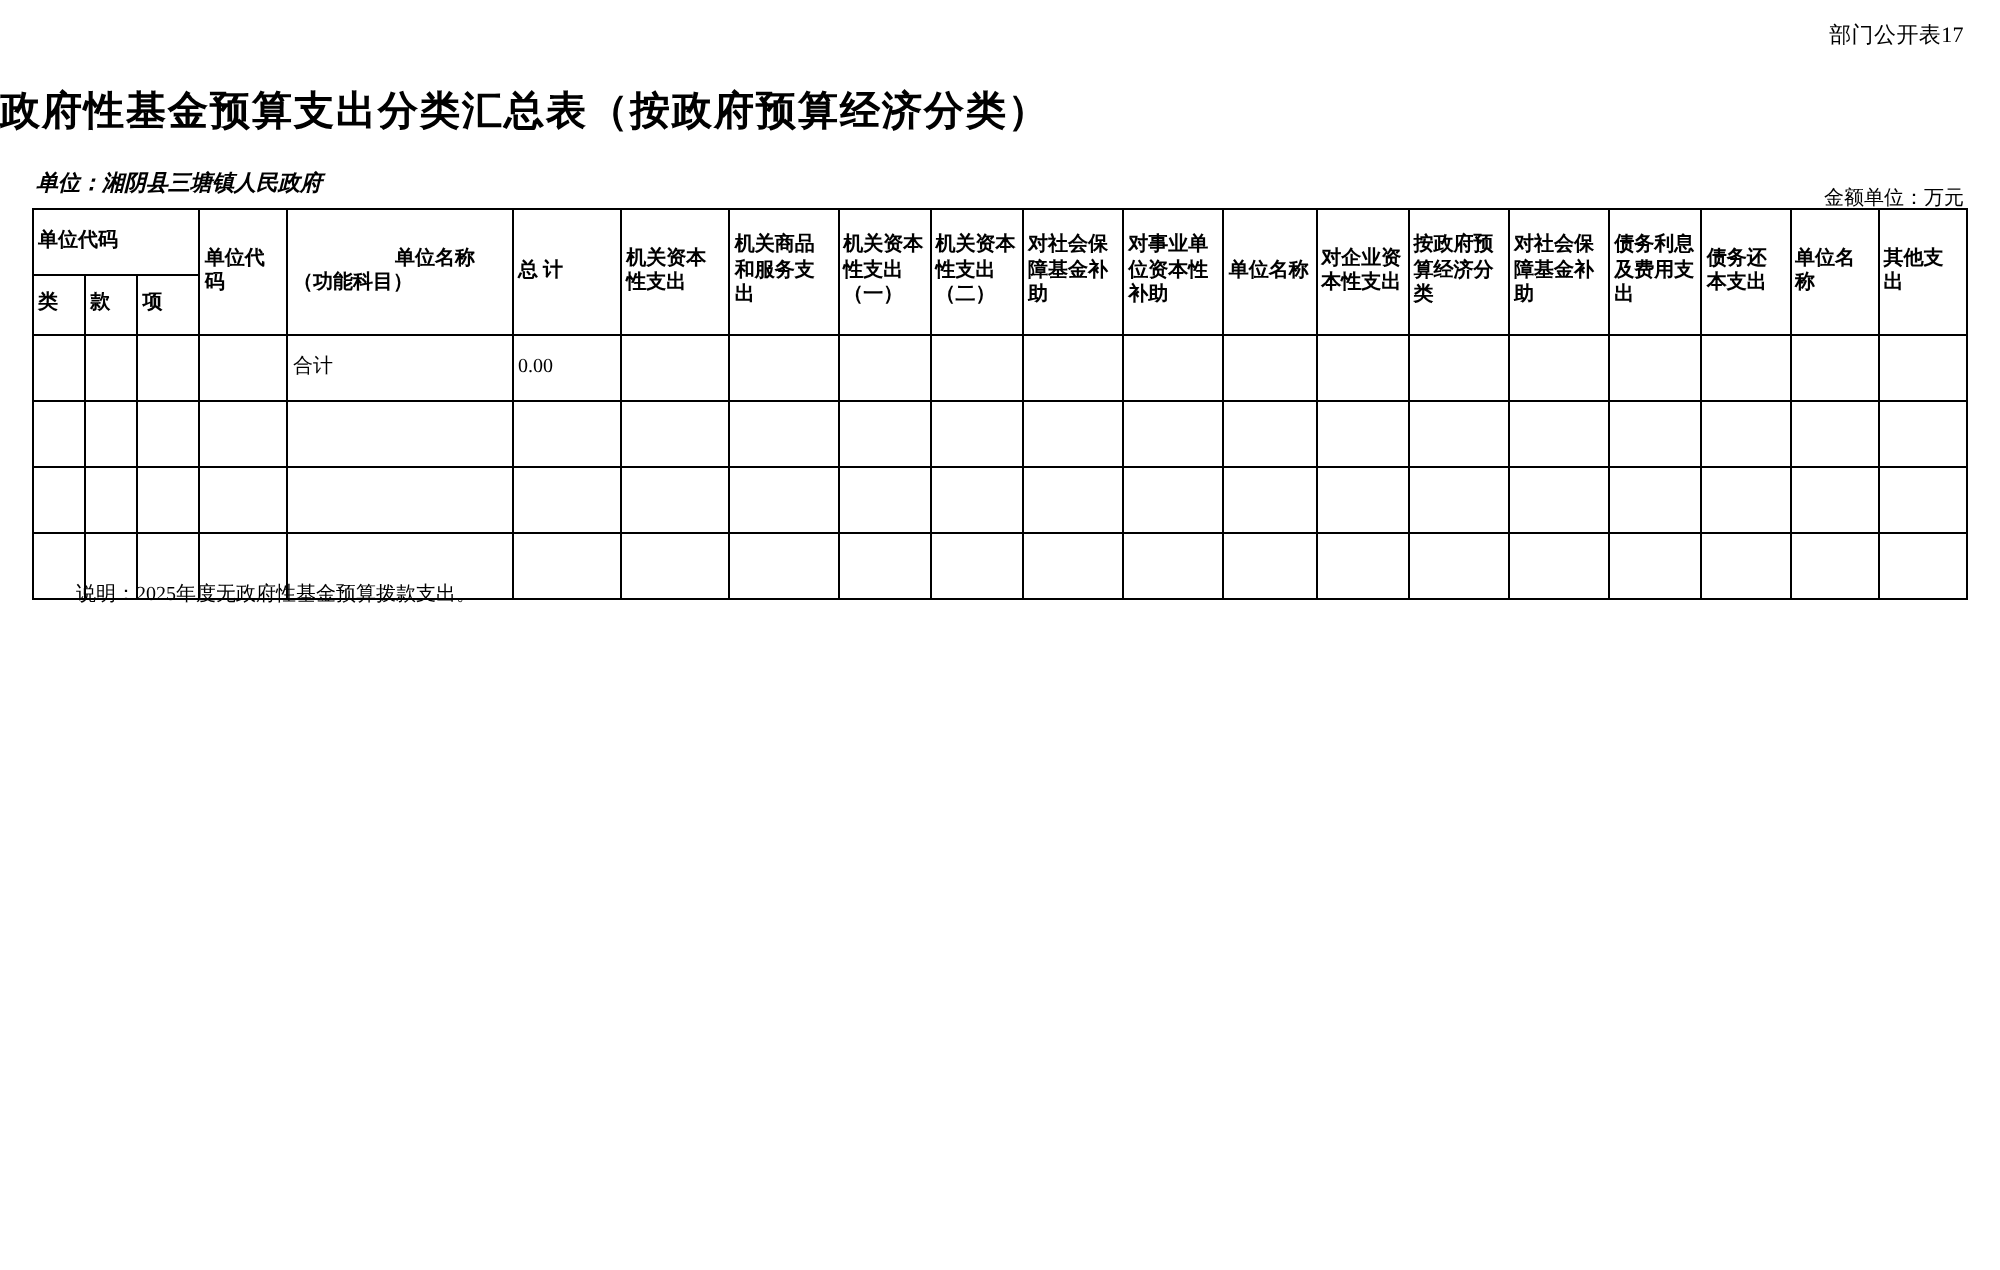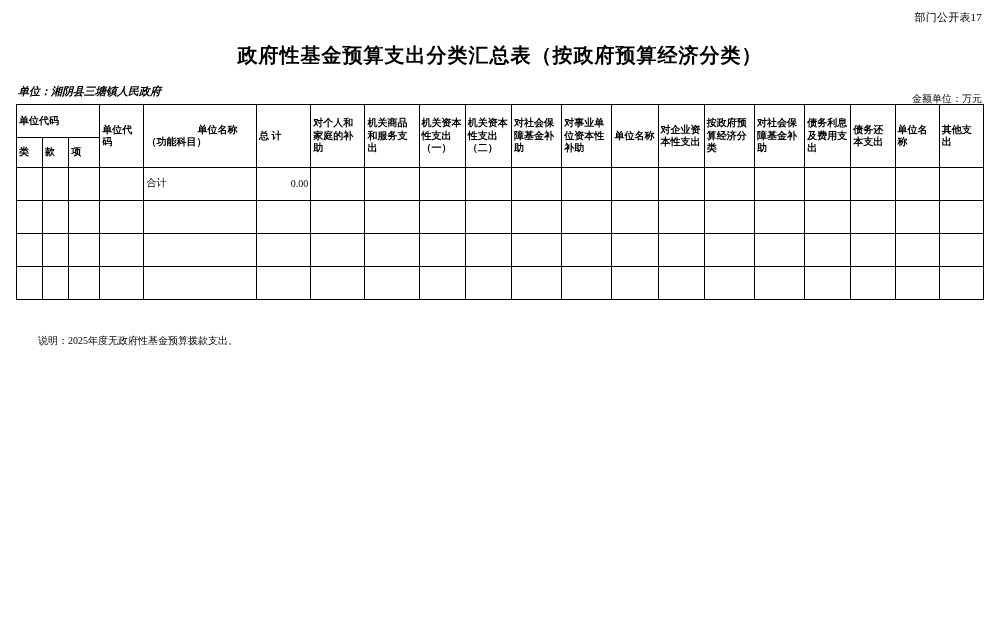--- a/index.html
+++ b/index.html
@@ -28,21 +28,21 @@
     font-size: 11px;
     font-family: "Liberation Serif", serif;
     color: #000;
     letter-spacing: 0.2px;
   }
   .doc-title {
     position: absolute;
     top: 42px;
     left: 0;
     width: 1000px;
-    text-align: center;
+    text-align: left;
     font-size: 20px;
     font-weight: bold;
     font-family: "Liberation Serif", serif;
     letter-spacing: 1px;
   }
   .meta-row {
     position: absolute;
     top: 84px;
     left: 18px;
     width: 964px;
@@ -104,34 +104,32 @@
     text-align: center;
   }
   .cell-pad {
     padding-left: 4px;
     margin-left: 47px;
   }
   td.body {
     height: 28px;
   }
   td.num {
-    text-align: right;
+    text-align: left;
     padding-right: 6px;
   }
   td.namecell {
     padding-left: 6px;
-    font-family: Liberation Mono, monospace;
   }
   .note {
     position: absolute;
     top: 290px;
     left: 38px;
     font-size: 10px;
     font-family: "Liberation Serif", serif;
-    margin-top: 44px;
   }
   
 </style>
 </head>
 <body>
 
 <div class="page">
 
   <div class="doc-ref">部门公开表17</div>
 
@@ -164,21 +162,21 @@
       <col style="width:44px">
       <col style="width:44px">
       <col style="width:44px">
     </colgroup>
     <thead>
       <tr>
         <th class="grp" colspan="3">单位代码</th>
         <th class="vcell ctr" rowspan="2">单位代码</th>
         <th class="vcell" rowspan="2"><span class="cell-pad">单位名称（功能科目）</span></th>
         <th class="vcell ctr" rowspan="2">总    计</th>
-        <th class="vcell" rowspan="2">对个人和家庭的补助</th>
+        <th class="vcell" rowspan="2">机关资本性支出</th>
         <th class="vcell" rowspan="2">机关商品和服务支出</th>
         <th class="vcell" rowspan="2">机关资本性支出（一）</th>
         <th class="vcell" rowspan="2">机关资本性支出（二）</th>
         <th class="vcell" rowspan="2">对社会保障基金补助</th>
         <th class="vcell" rowspan="2">对事业单位资本性补助</th>
         <th class="vcell" rowspan="2">单位名称</th>
         <th class="vcell" rowspan="2">对企业资本性支出</th>
         <th class="vcell" rowspan="2">按政府预算经济分类</th>
         <th class="vcell" rowspan="2">对社会保障基金补助</th>
         <th class="vcell" rowspan="2">债务利息及费用支出</th>

